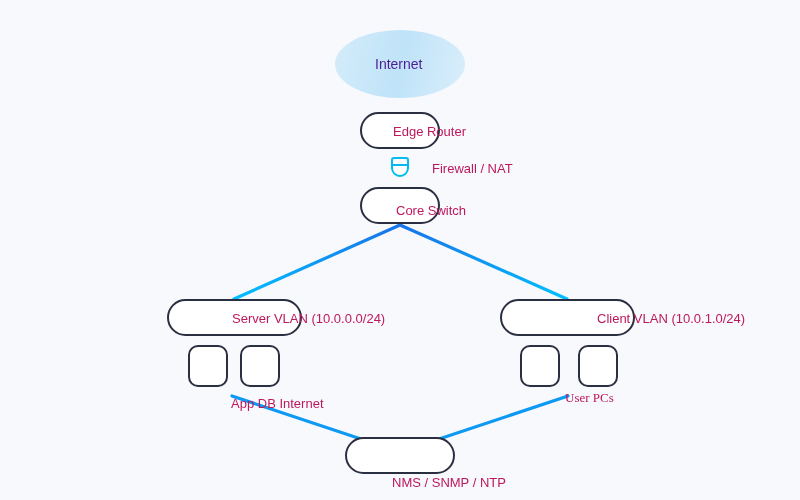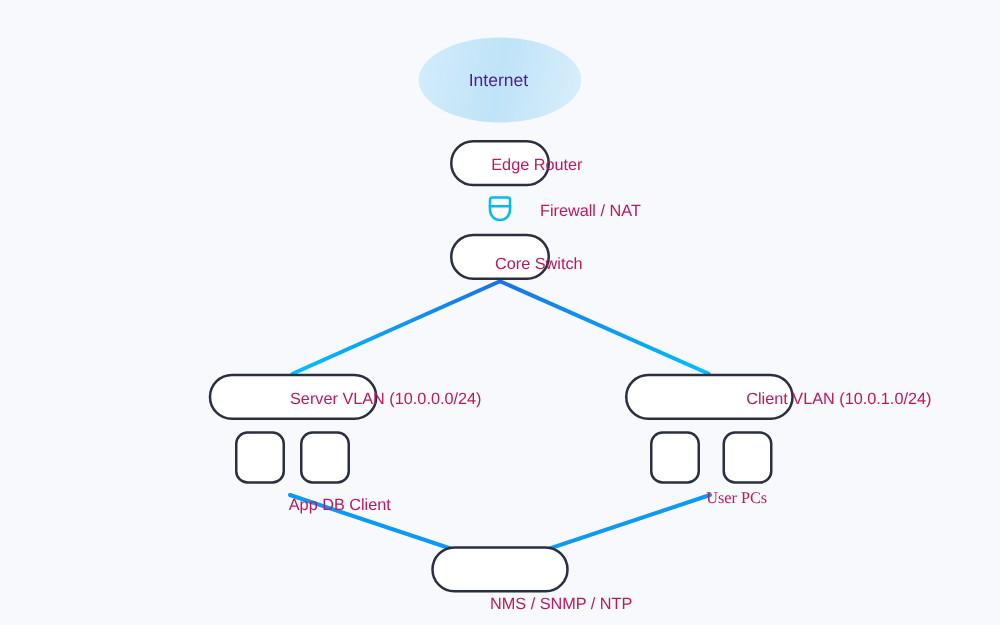--- a/index.html
+++ b/index.html
@@ -117,21 +117,21 @@
   <div class="label" style="left:396px; top:204px;text-align:center;">Core Switch</div>
 
   <div class="node" style="left:167px; top:299px; width:135px; height:37px;"></div>
   <div class="label" style="left:232px; top:312px;">Server VLAN (10.0.0.0/24)</div>
 
   <div class="node" style="left:500px; top:299px; width:135px; height:37px;"></div>
   <div class="label" style="left:565px; top:312px;margin-left:32px;">Client VLAN (10.0.1.0/24)</div>
 
   <div class="node node-sm" style="left:188px; top:345px; width:40px; height:42px;"></div>
   <div class="node node-sm" style="left:240px; top:345px; width:40px; height:42px;"></div>
-  <div class="label" style="left:231px; top:397px;">App DB Client</div>
+  <div class="label" style="left:231px; top:397px;">App DB Internet</div>
 
   <div class="node node-sm" style="left:520px; top:345px; width:40px; height:42px;"></div>
   <div class="node node-sm" style="left:578px; top:345px; width:40px; height:42px;"></div>
   <div class="label" style="left:565px; top:391px;font-family:Liberation Serif, serif;">User PCs</div>
 
   <div class="node" style="left:345px; top:437px; width:110px; height:37px;"></div>
   <div class="label" style="left:392px; top:476px;">NMS / SNMP / NTP</div>
 
 </div>
 

